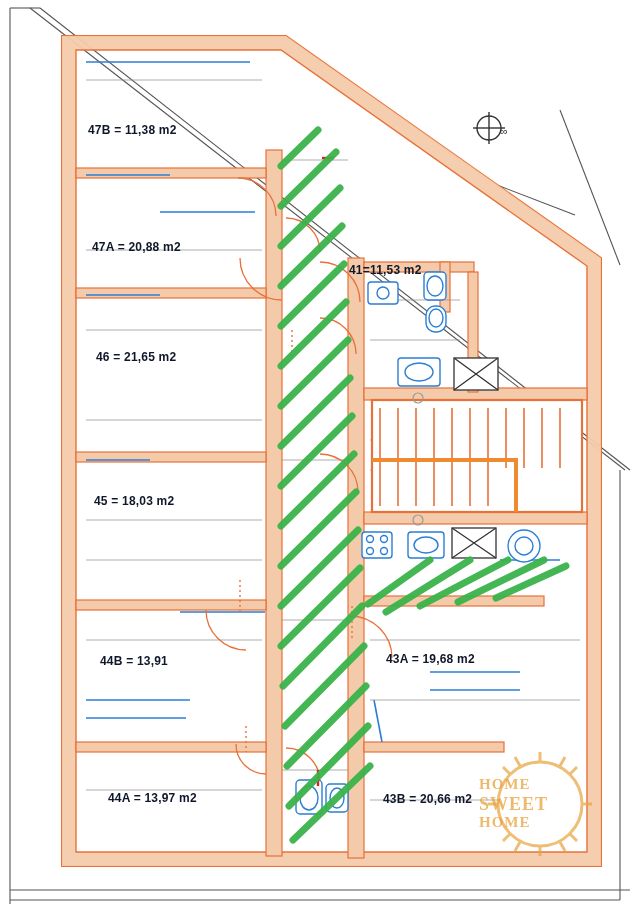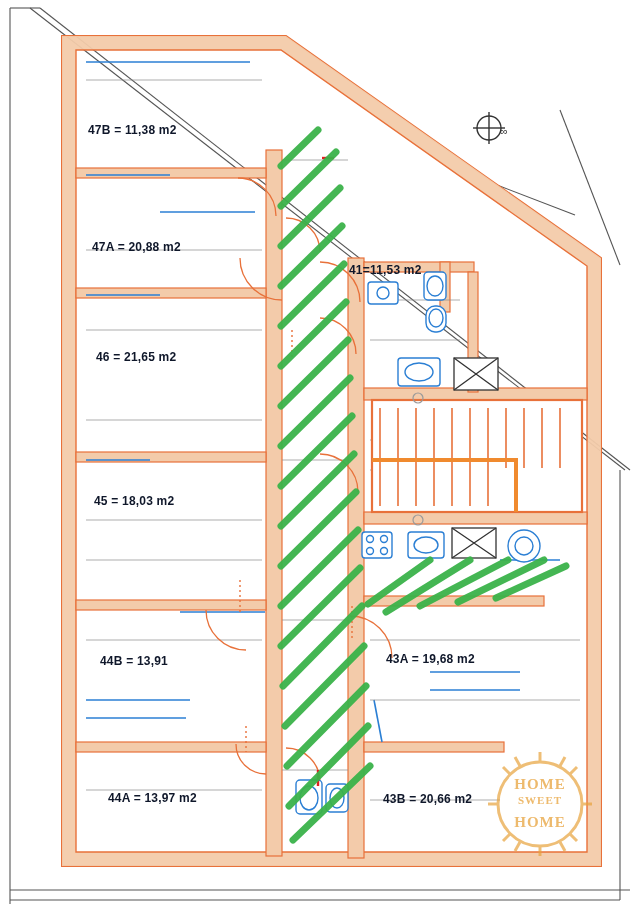--- a/index.html
+++ b/index.html
@@ -37,29 +37,29 @@
     left: 479px;
     top: 752px;
     width: 122px;
     height: 104px;
     opacity: 0.75;
   }
   .wm-text {
     position: absolute;
     left: 0;
     width: 122px;
-    text-align: center;
+    text-align: left;
     color: #e8a33d;
     font-weight: bold;
     font-size: 15px;
     letter-spacing: 1px;
     font-family: "Liberation Serif", serif;
   }
   .wm-t1 { top: 24px; }
-  .wm-t2 { top: 42px; font-size: 11px; }
+  .wm-t2 { top: 42px; font-size: 18px; }
   .wm-t3 { top: 62px; }
   .compass-num {
     position: absolute;
     left: 500px;
     top: 125px;
     color: #333333;
     font-size: 11px;
   }
 </style>
 </head>

